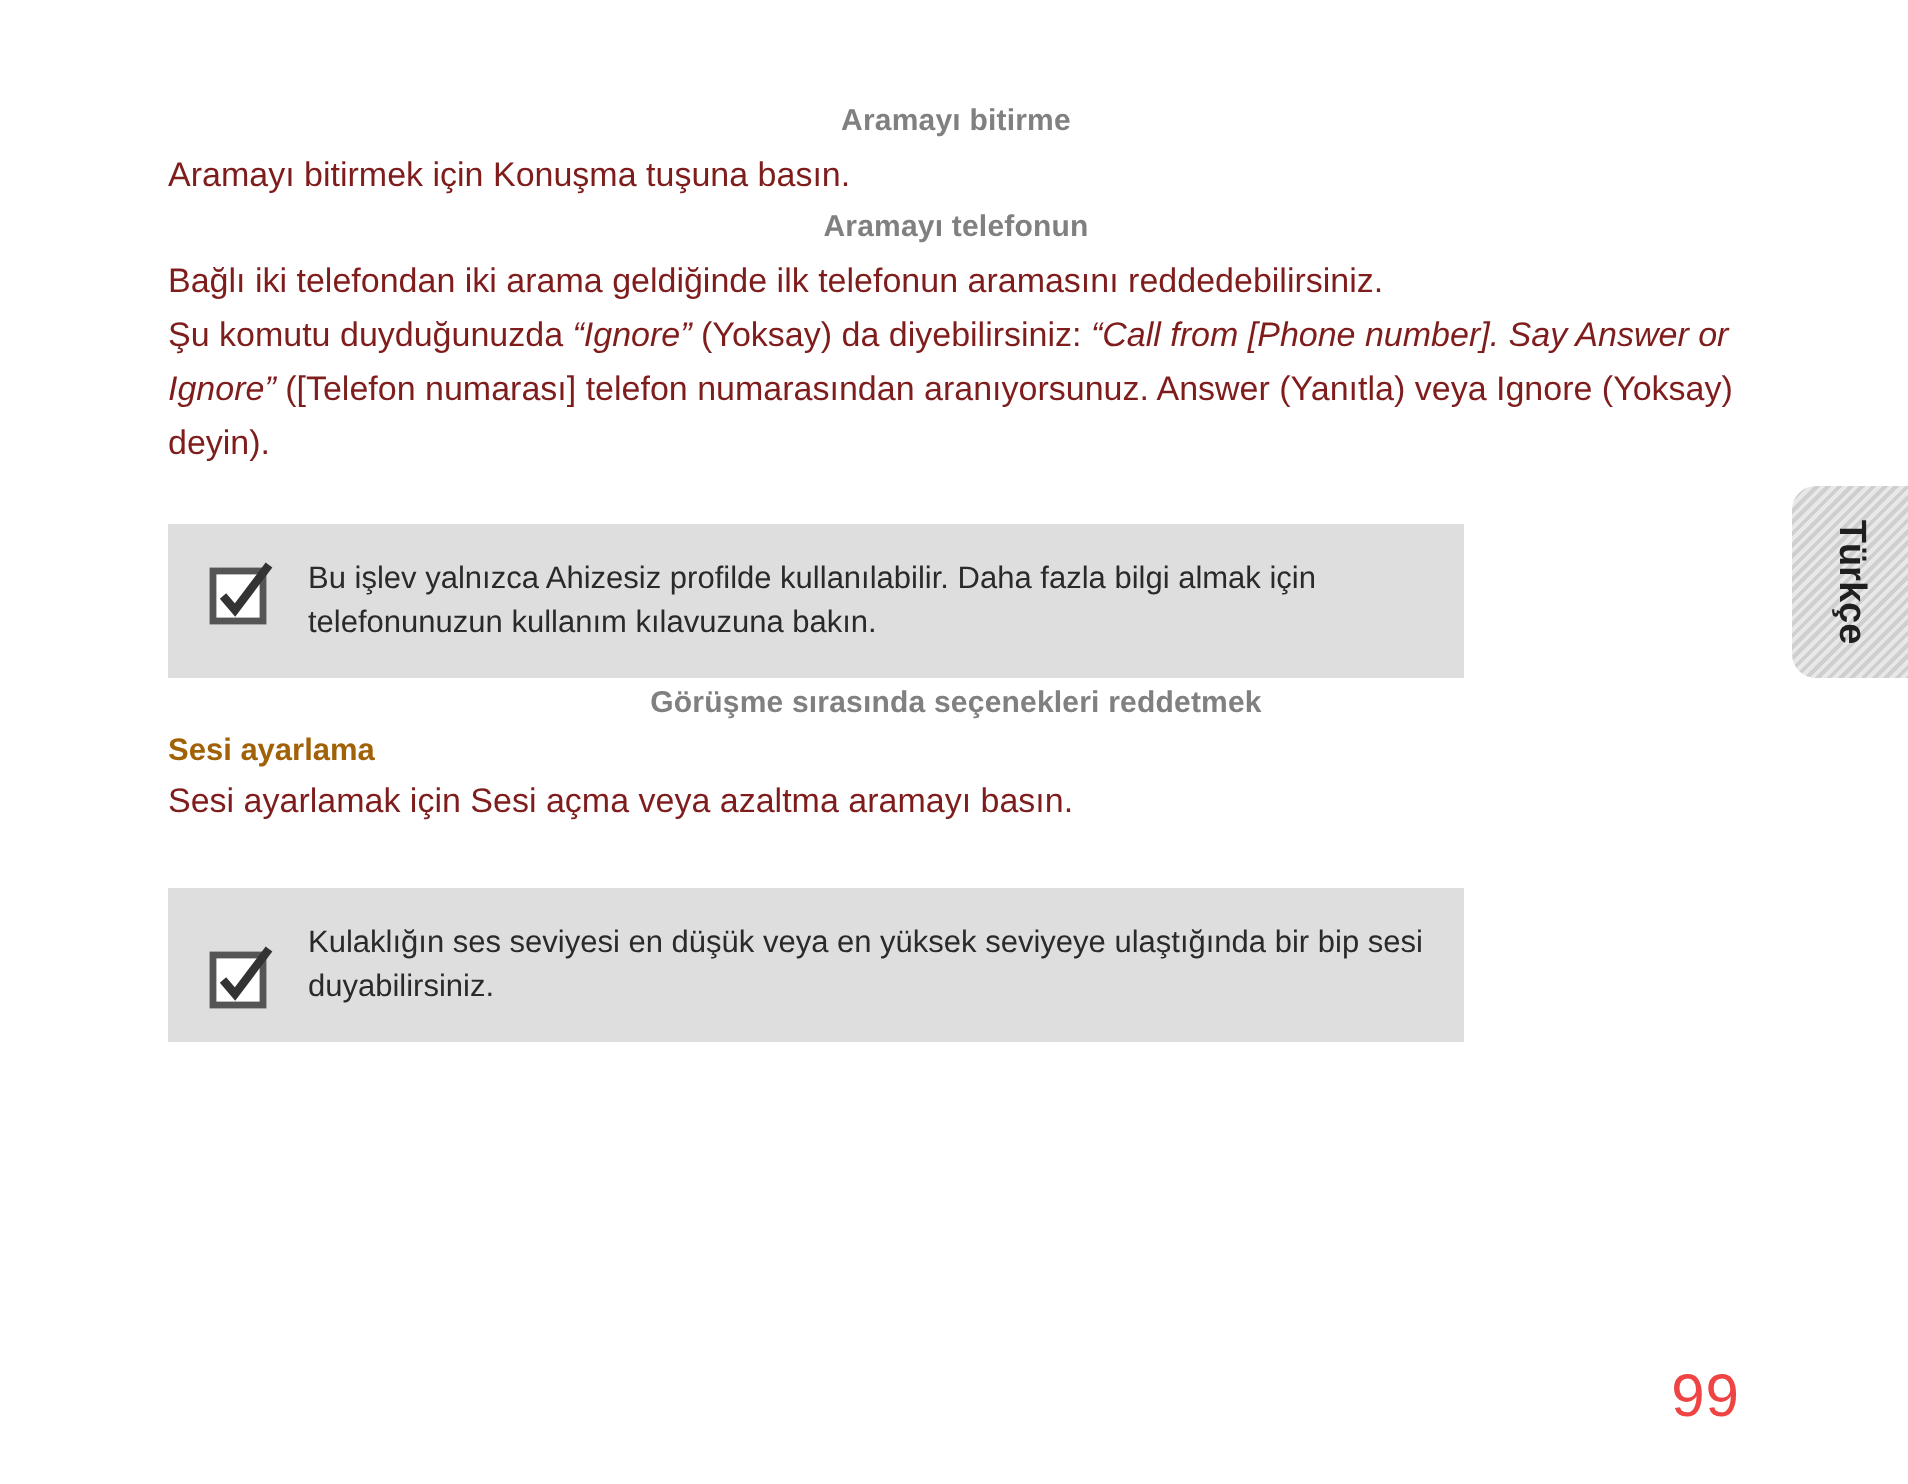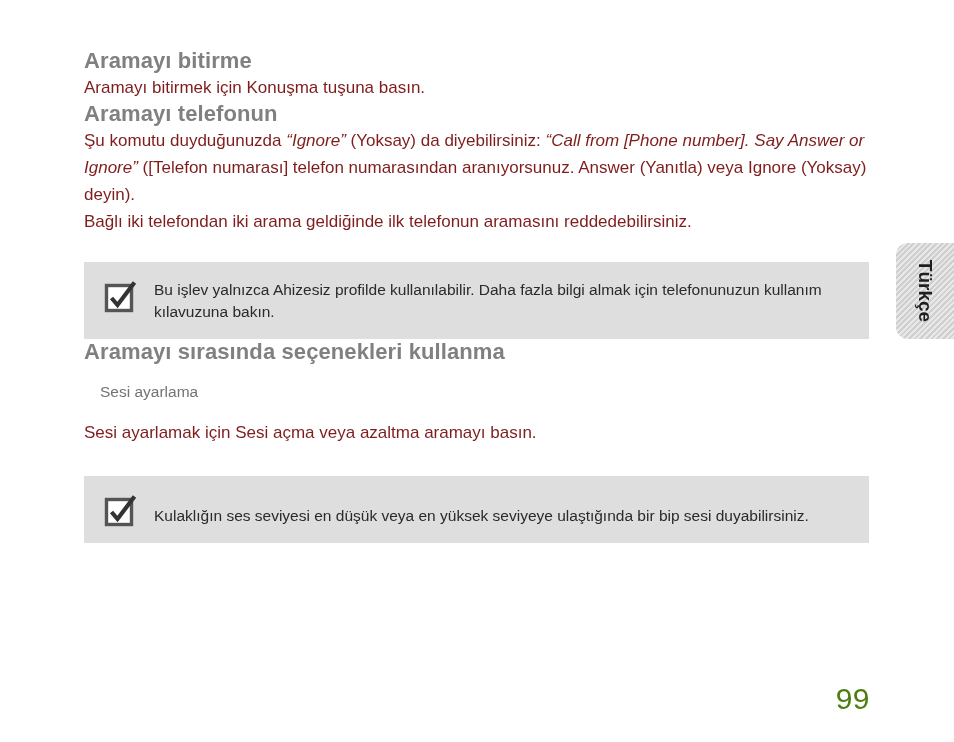--- a/index.html
+++ b/index.html
@@ -26,37 +26,38 @@
 
   .content {
     position: absolute;
     left: 84px;
     top: 48px;
     width: 788px;
   }
 
   
   h2.section-heading {
-    font-size: 22px;
+    font-size: 15px;
     font-weight: bold;
     color: #808080;
     margin: 0;
     padding: 0;
     line-height: 26px;
     letter-spacing: 0.1px;
+    text-align: center;
   }
   .heading-gap-top {
     margin-top: 25px;
   }
 
   h3.sub-heading {
     font-size: 15.5px;
-    font-weight: normal;
-    color: #737373;
-    margin: 16px;
+    font-weight: bold;
+    color: #a16207;
+    margin: 0;
     padding: 0;
     line-height: 22px;
   }
 
   
   p.body-text {
     font-size: 17px;
     line-height: 27px;
     color: #7f1d1d;
     margin: 0;
@@ -75,21 +76,21 @@
     font-style: italic;
   }
 
   
   .note-box {
     background: #dedede;
     display: flex;
     align-items: flex-start;
     box-sizing: border-box;
     padding: 16px 18px 16px 20px;
-    width: 785px;
+    width: 648px;
   }
   .note-box.note-1 {
     margin-top: 27px;
   }
   .note-box.note-2 {
     margin-top: 30px;
     align-items: flex-end;
   }
   .note-icon {
     flex: 0 0 auto;
@@ -140,51 +141,51 @@
     white-space: nowrap;
   }
 
   
   .page-number {
     position: absolute;
     right: 84px;
     top: 682px;
     font-size: 30px;
     font-weight: normal;
-    color: #4d7c0f;
+    color: #ef4444;
     letter-spacing: 0.5px;
   }
 </style>
 </head>
 <body>
 
 <div class="page">
 
   <div class="content">
 
     <h2 class="section-heading">Aramayı bitirme</h2>
     <p class="body-text p-gap-sm">Aramayı bitirmek için Konuşma tuşuna basın.</p>
 
     <h2 class="section-heading heading-gap-top">Aramayı telefonun</h2>
 
+    <p class="body-text p-gap">Bağlı iki telefondan iki arama geldiğinde ilk telefonun aramasını reddedebilirsiniz.</p>
+
     <p class="body-text p-gap"><span>Şu komutu duyduğunuzda </span><em class="quoted">“Ignore”</em><span> (Yoksay) da diyebilirsiniz: </span><em class="quoted">“Call from [Phone number]. Say Answer or Ignore”</em><span> ([Telefon numarası] telefon numarasından aranıyorsunuz. Answer (Yanıtla) veya Ignore (Yoksay) deyin).</span></p>
-
-    <p class="body-text p-gap">Bağlı iki telefondan iki arama geldiğinde ilk telefonun aramasını reddedebilirsiniz.</p>
 
     <div class="note-box note-1">
       <span class="note-icon">
         <svg width="34" height="34" viewBox="0 0 34 34" xmlns="http://www.w3.org/2000/svg">
           <rect x="2.5" y="6.5" width="25" height="25" fill="#ffffff" stroke="#555555" stroke-width="3.4"></rect>
           <path d="M7.5 19 L13.5 26 L30.5 3.5" fill="none" stroke="#333333" stroke-width="4.2" stroke-linecap="butt" stroke-linejoin="miter"></path>
         </svg>
       </span>
       <span class="note-text">Bu işlev yalnızca Ahizesiz profilde kullanılabilir. Daha fazla bilgi almak için telefonunuzun kullanım kılavuzuna bakın.</span>
     </div>
 
-    <h2 class="section-heading heading-gap-top">Aramayı sırasında seçenekleri kullanma</h2>
+    <h2 class="section-heading heading-gap-top">Görüşme sırasında seçenekleri reddetmek</h2>
 
     <h3 class="sub-heading p-gap-lg">Sesi ayarlama</h3>
     <p class="body-text p-gap-sm">Sesi ayarlamak için Sesi açma veya azaltma aramayı basın.</p>
 
     <div class="note-box note-2">
       <span class="note-icon">
         <svg width="34" height="34" viewBox="0 0 34 34" xmlns="http://www.w3.org/2000/svg">
           <rect x="2.5" y="6.5" width="25" height="25" fill="#ffffff" stroke="#555555" stroke-width="3.4"></rect>
           <path d="M7.5 19 L13.5 26 L30.5 3.5" fill="none" stroke="#333333" stroke-width="4.2" stroke-linecap="butt" stroke-linejoin="miter"></path>
         </svg>

